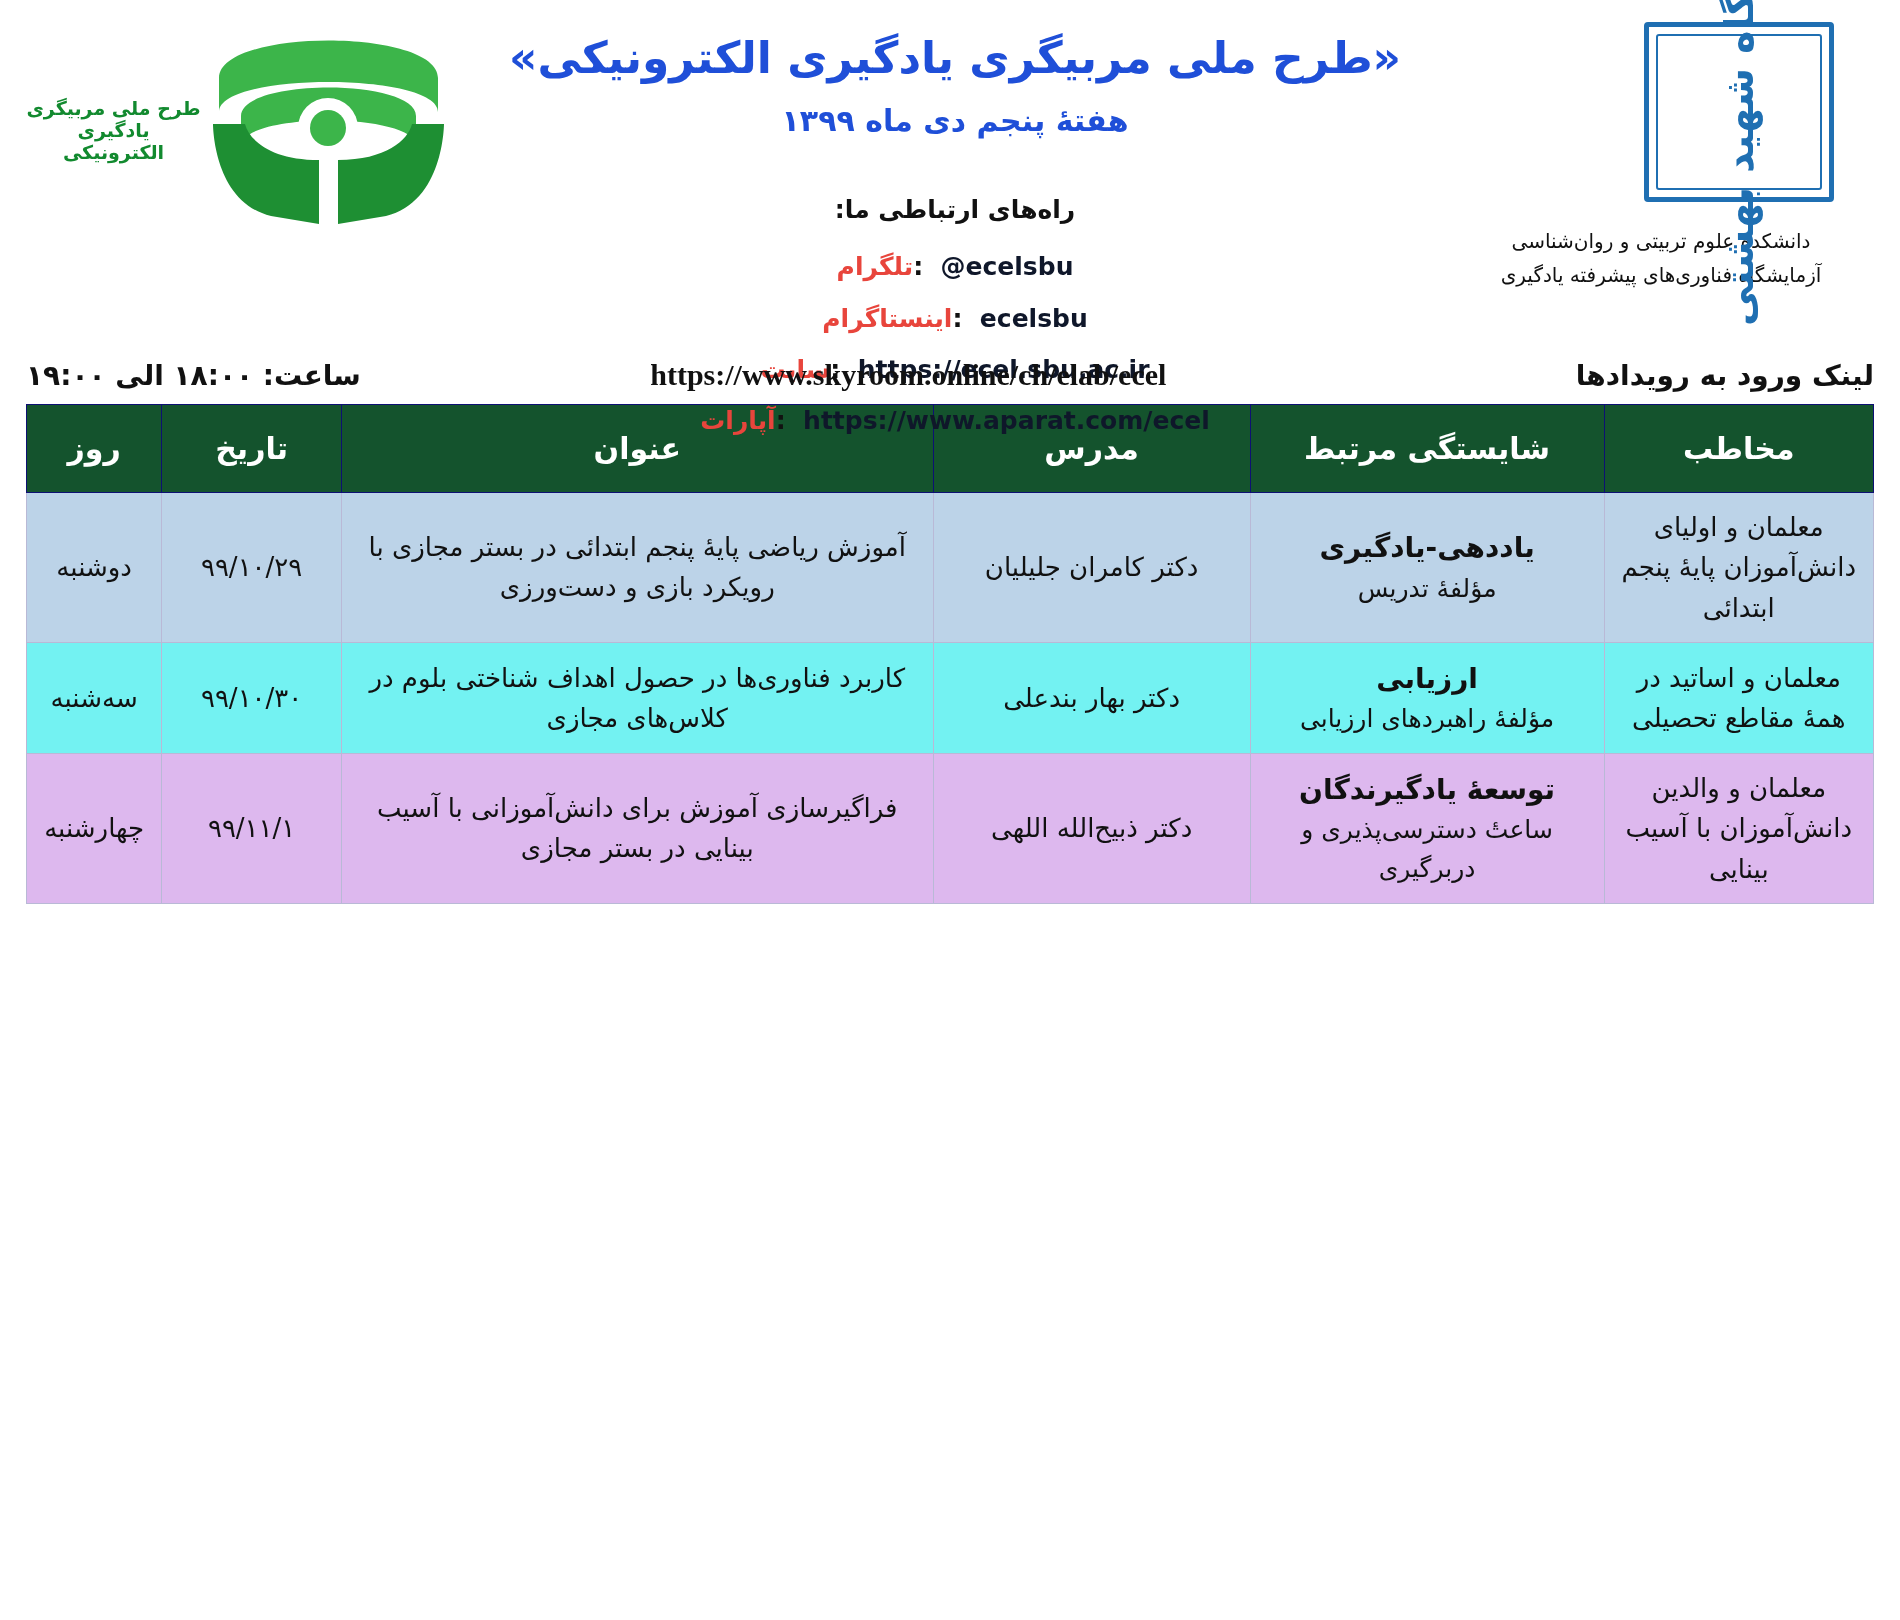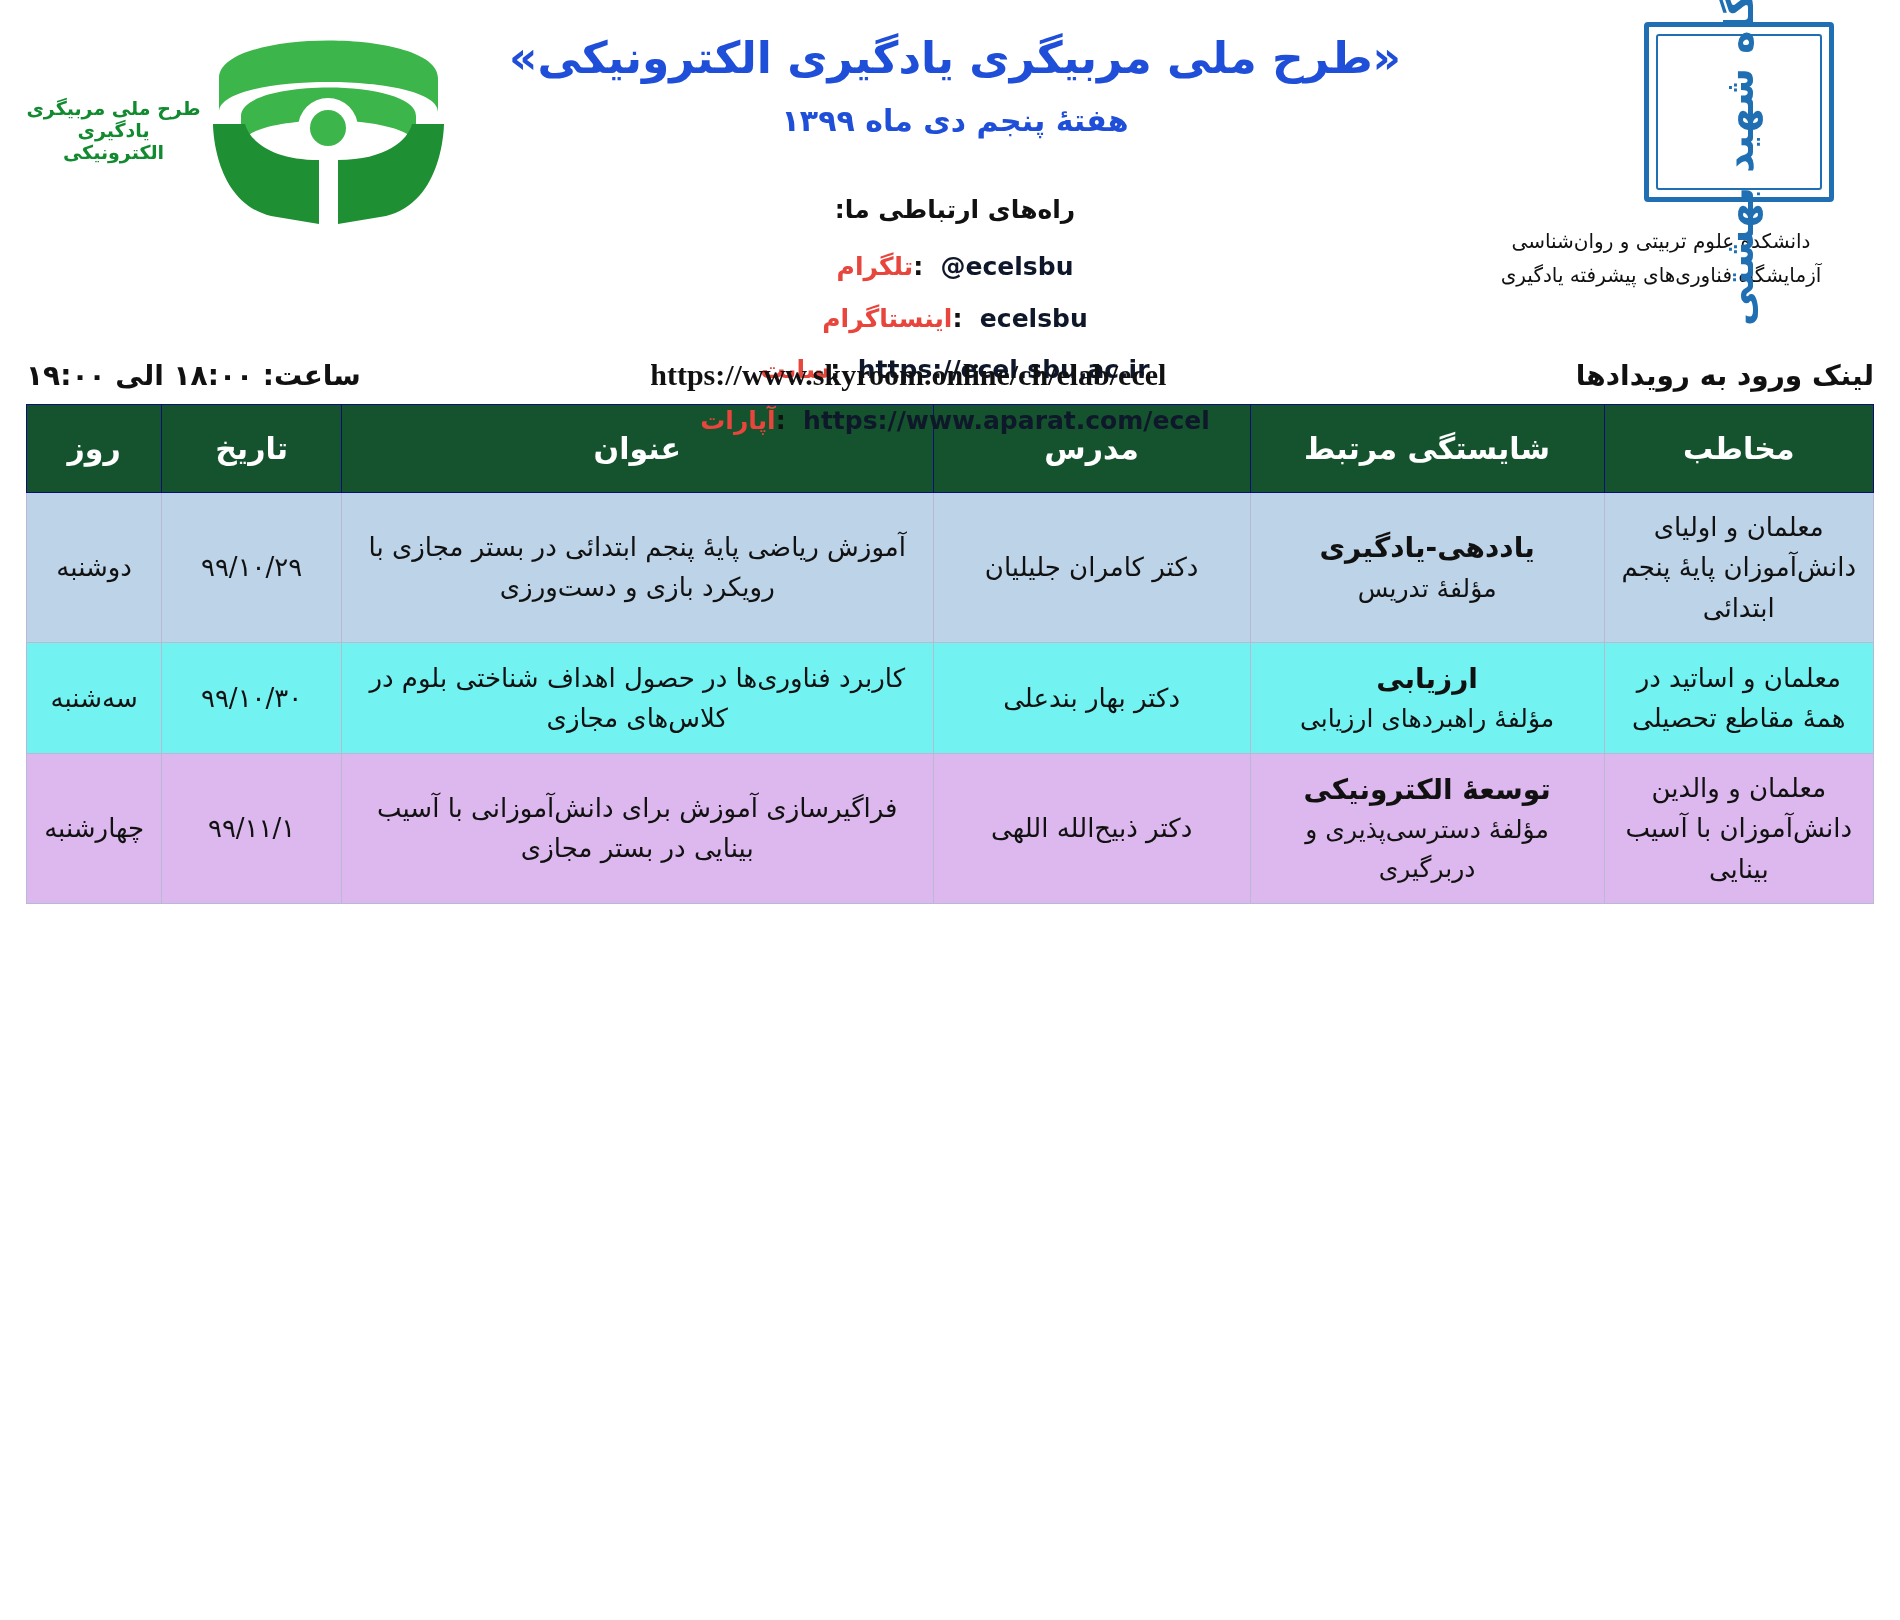--- a/index.html
+++ b/index.html
@@ -333,22 +333,22 @@
         <span class="comp-sub">مؤلفهٔ راهبردهای ارزیابی</span>
       </td>
       <td class="cell-teacher">دکتر بهار بندعلی</td>
       <td class="cell-title">کاربرد فناوری‌ها در حصول اهداف شناختی بلوم در کلاس‌های مجازی</td>
       <td class="cell-date">۹۹/۱۰/۳۰</td>
       <td class="cell-day">سه‌شنبه</td>
     </tr>
     <tr class="r2">
       <td class="cell-aud">معلمان و والدین دانش‌آموزان با آسیب بینایی</td>
       <td class="cell-comp">
-        <span class="comp-main">توسعهٔ الکترونیکی</span>
-        <span class="comp-sub">مؤلفهٔ دسترسی‌پذیری و دربرگیری</span>
+        <span class="comp-main">توسعهٔ یادگیرندگان</span>
+        <span class="comp-sub">ساعتٔ دسترسی‌پذیری و دربرگیری</span>
       </td>
       <td class="cell-teacher">دکتر ذبیح‌الله اللهی</td>
       <td class="cell-title">فراگیرسازی آموزش برای دانش‌آموزانی با آسیب بینایی در بستر مجازی</td>
       <td class="cell-date">۹۹/۱۱/۱</td>
       <td class="cell-day">چهارشنبه</td>
     </tr>
   </tbody>
 </table>
 
 </body></html>

